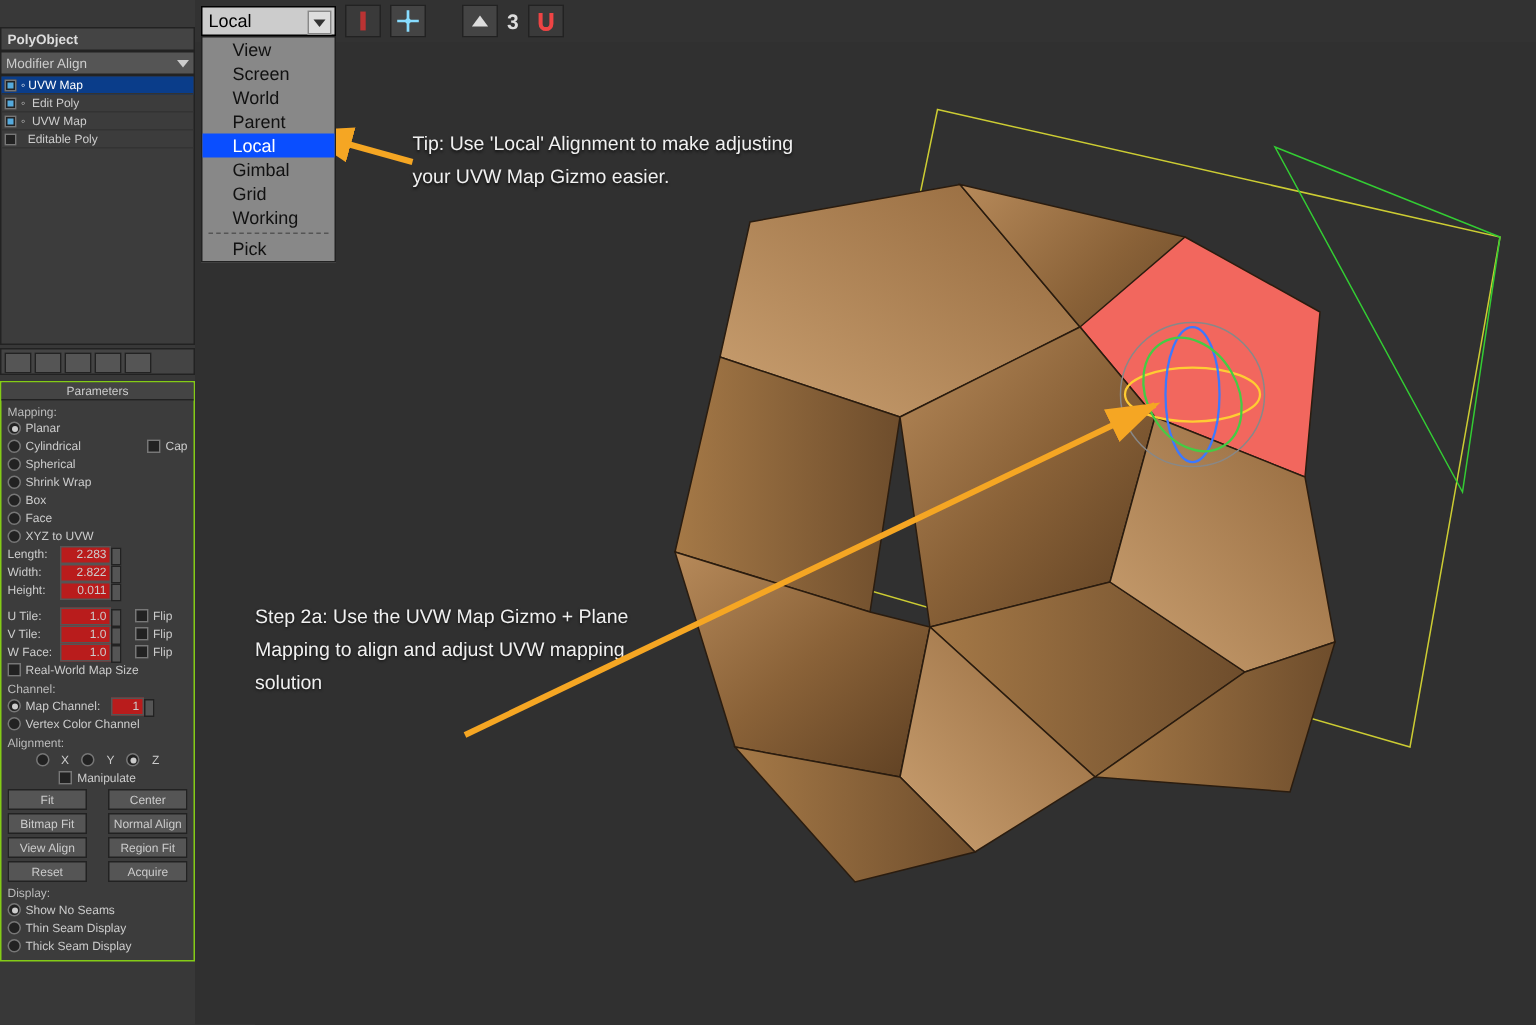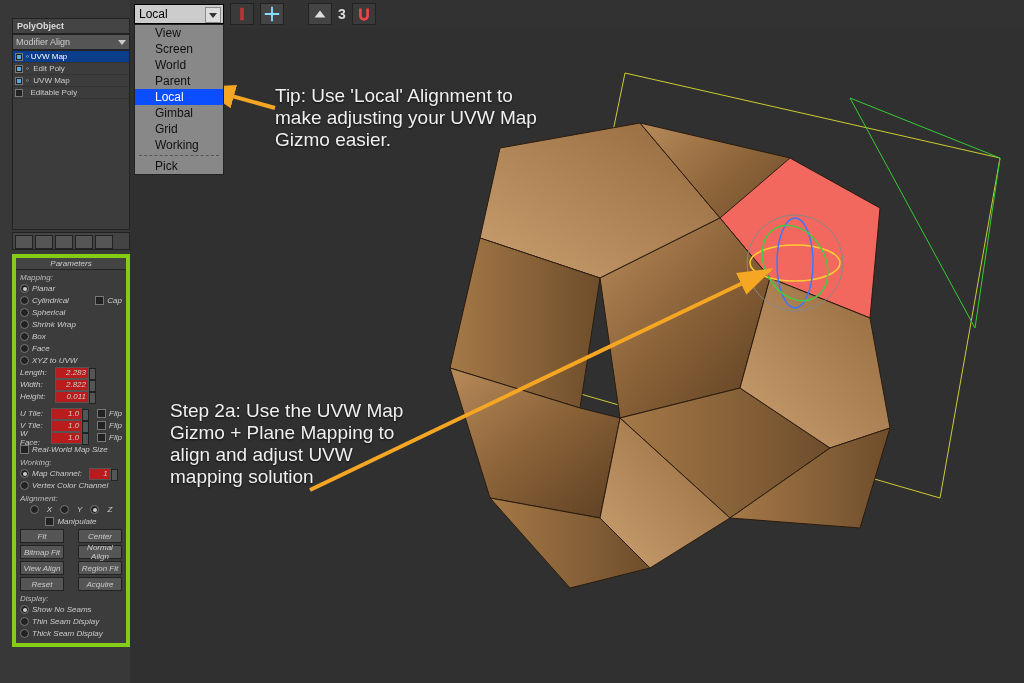--- a/index.html
+++ b/index.html
@@ -1,32 +1,32 @@
 <!DOCTYPE html>
 <html><head>
 <meta charset="utf-8">
 <style>
   * { box-sizing: border-box; margin: 0; padding: 0; }
   html,body { width:1024px; height:683px; overflow:hidden; font-family: Tahoma, Arial, sans-serif; font-size:9px; background:#3a3a3a; color:#ccc; }
   body { position:relative; }
 
   
-  .left-panel { position:absolute; left:0; top:0; width:130px; height:683px; background:#383838; display:flex; flex-direction:column;padding-left:12px; }
+  .left-panel { position:absolute; left:0; top:0; width:130px; height:683px; background:#383838; display:flex; flex-direction:column; }
   .panel-header { background:#444; border:1px solid #222; padding:2px 4px; font-weight:bold; color:#ddd; }
   .combo { display:flex; align-items:center; background:#555; border:1px solid #222; height:16px; padding:0 3px; position:relative; }
   .combo .arrow { width:0;height:0;border-left:4px solid transparent;border-right:4px solid transparent;border-top:5px solid #ccc; position:absolute; right:3px; }
   .mod-stack { background:#3c3c3c; border:1px solid #222; height:180px; display:flex; flex-direction:column; }
   .mod-item { display:flex; align-items:center; height:12px; padding:0 2px; font-size:8px; color:#ccc; border-bottom:1px solid #333; }
   .mod-item.sel { background:#0a3d8a; color:#fff; }
   .mod-item .tiny-check { width:8px;height:8px;border:1px solid #777;margin-right:3px; background:#222; }
   .mod-item .tiny-check.on::after { content:""; display:block; width:4px;height:4px; background:#5ad; margin:1px; }
   .mod-toolbar { display:flex; gap:2px; padding:2px; background:#444; border:1px solid #222; margin-top:2px; height:18px; }
   .mini-btn { width:18px;height:14px;background:#555;border:1px solid #222; }
 
-  .rollout { border:4px solid #84cc16; background:#3c3c3c; margin-top:4px; padding:3px 4px; font-size:8px;font-style:italic; }
+  .rollout { border:1px solid #84cc16; background:#3c3c3c; margin-top:4px; padding:3px 4px; font-size:8px; }
   .rollout-title { text-align:center; background:#444; padding:1px 0; margin:-3px -4px 3px -4px; border-bottom:1px solid #222; }
   .group-label { color:#bbb; margin:3px 0 1px 0; }
   .radio-row, .check-row, .input-row, .flex-row { display:flex; align-items:center; gap:3px; margin:1px 0; height:11px; }
   .radio, .check { width:9px;height:9px;border-radius:50%;border:1px solid #777;background:#222;flex:none; position:relative; }
   .check { border-radius:0; }
   .radio.on::after { content:"";position:absolute;left:1.5px;top:1.5px;width:4px;height:4px;border-radius:50%;background:#ccc; }
   .spinner { width:34px;height:12px;background:#b91c1c;border:1px solid #555;color:#ccc;padding:0 2px;font-size:8px;display:flex;align-items:center;justify-content:flex-end;position:relative; }
   .spinner::after { content:""; position:absolute; right:-8px; top:0; width:7px; height:12px; background:#555;border:1px solid #222;box-sizing:border-box; }
   .btn { background:#555;border:1px solid #222;color:#ccc;font-size:8px;text-align:center;padding:1px 0;height:14px;display:flex;align-items:center;justify-content:center;cursor:default; }
   .btn2 { display:flex; gap:14px; margin:2px 0; }
@@ -44,21 +44,21 @@
   
   .coord-dropdown { position:absolute; left:134px; top:24px; width:90px; background:#888; border:1px solid #222; font-size:12px; color:#111; z-index:5; }
   .coord-dropdown .opt { padding:1px 20px; line-height:14px; }
   .coord-dropdown .opt.sel { background:#0a4eff; color:#fff; }
   .coord-dropdown .sep { height:0;border-top:1px dashed #555;margin:2px 4px; }
 
   
   .viewport { position:absolute; left:130px; top:28px; right:0; bottom:0; background:#303030; overflow:hidden; }
 
   
-  .anno { position:absolute; color:#f0f0f0; font-family:"Segoe UI", Arial, sans-serif; font-size:19px; line-height:22px; text-shadow:0 1px 2px rgba(0,0,0,.7); }
+  .anno { position:absolute; color:#f0f0f0; font-family:"Segoe UI", Arial, sans-serif; font-size:13px; line-height:22px; text-shadow:0 1px 2px rgba(0,0,0,.7); }
 
   
   .arrow-svg { position:absolute; pointer-events:none; }
 
   
   .icon-strip { position:absolute; left:2px; top:2px; display:flex; gap:4px; }
   .icon-strip span { width:18px;height:14px;background:#555;border:1px solid #222;display:inline-block; }
 </style>
 </head>
 <body>
@@ -162,21 +162,21 @@
         <span style="width:10px"></span>
         <span class="check"></span>
         <span>Flip</span>
       </div>
 
     <div class="check-row">
         <span class="check"></span>
         <span>Real-World Map Size</span>
       </div>
 
-    <div class="group-label">Working:</div>
+    <div class="group-label">Channel:</div>
     <div class="radio-row">
         <span class="radio on"></span>
         <span>Map Channel:</span>
         <span class="spinner" style="width:22px;margin-left:4px">1</span>
       </div>
     <div class="radio-row">
         <span class="radio"></span>
         <span>Vertex Color Channel</span>
       </div>
 

